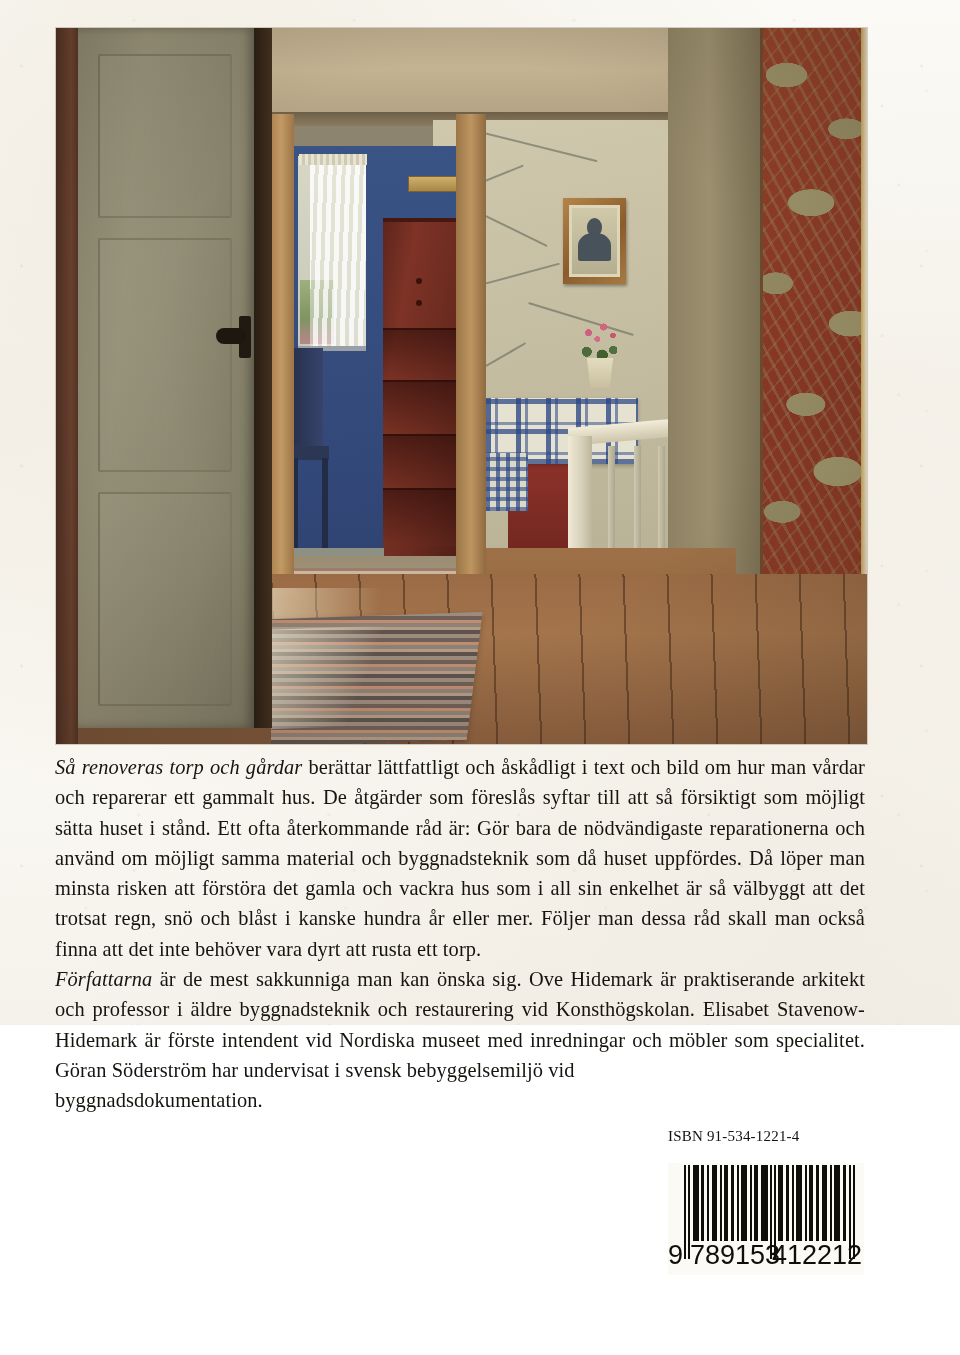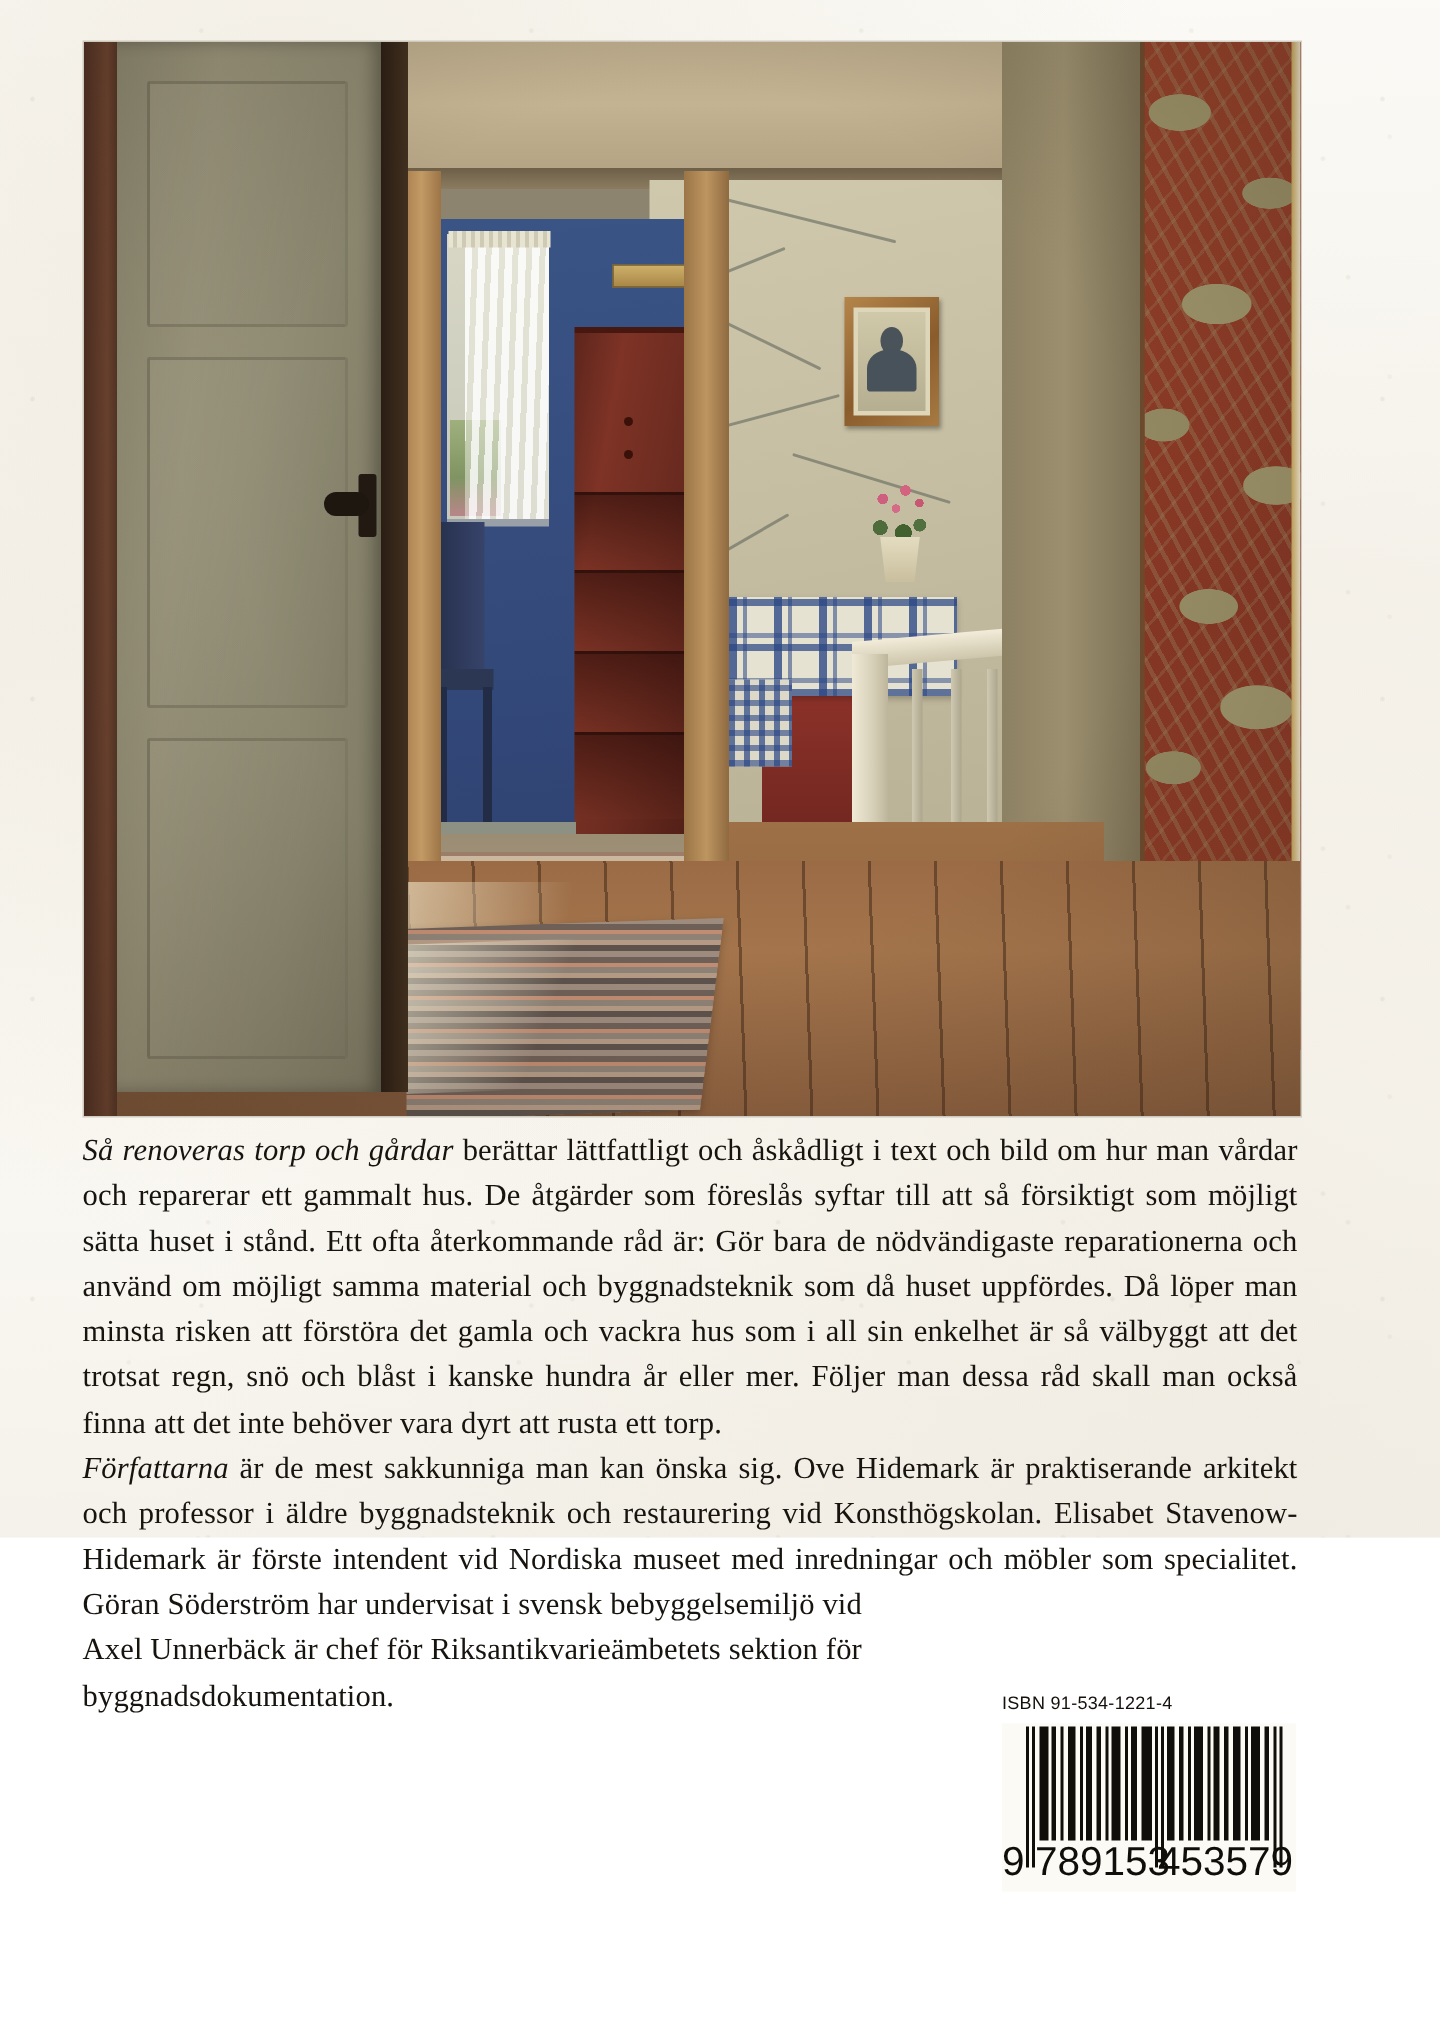--- a/index.html
+++ b/index.html
@@ -348,25 +348,25 @@
   .para-left { text-align: left; }
 
   
   #isbn-block {
     position: absolute;
     left: 668px;
     top: 1128px;
     width: 200px;
   }
   #isbn-text {
-    font-size: 12px;
+    font-size: 15px;
     color: #14110d;
     letter-spacing: .2px;
-    font-family: Liberation Sans, sans-serif;
-    margin-bottom: 7px;
+    font-family: Liberation Serif, serif;
+    margin-bottom: 18px;
     white-space: nowrap;
   }
   #barcode {
     position: relative;
     width: 196px;
     height: 112px;
     background: #fbfaf5;
   }
   #bars {
     position: absolute;
@@ -472,21 +472,20 @@
     <div class="ph door-jamb-left"></div>
     <div class="ph door-latch"></div>
     <div class="ph door-handle"></div>
 
     <div class="ph vignette"></div>
   </div>
 
   <div id="blurb">
     <p><span class="it">Så renoveras torp och gårdar</span><span> berättar lättfattligt och åskådligt i text och bild om hur man vårdar och reparerar ett gammalt hus. De åtgärder som föreslås syftar till att så försiktigt som möjligt sätta huset i stånd. Ett ofta återkommande råd är: Gör bara de nödvändigaste reparationerna och använd om möjligt samma material och byggnadsteknik som då huset uppfördes. Då löper man minsta risken att förstöra det gamla och vackra hus som i all sin enkelhet är så välbyggt att det trotsat regn, snö och blåst i kanske hundra år eller mer. Följer man dessa råd skall man också finna att det inte behöver vara dyrt att rusta ett torp.</span></p>
     <p><span class="it">Författarna</span><span> är de mest sakkunniga man kan önska sig. Ove Hidemark är praktiserande arkitekt och professor i äldre byggnadsteknik och restaurering vid Konsthögskolan. Elisabet Stavenow-Hidemark är förste intendent vid Nordiska museet med inredningar och möbler som specialitet. Göran Söderström har undervisat i svensk bebyggelsemiljö vid</span></p>
-    <p class="para-left">Axel Unnerbäck är chef för Riksantikvarieämbetets sektion för</p>
     <p class="para-left">byggnadsdokumentation.</p>
   </div>
 
   <div id="isbn-block">
     <div id="isbn-text">ISBN 91-534-1221-4</div>
     <div id="barcode">
       <svg id="bars" viewBox="0 0 196 112" preserveAspectRatio="none">
         <rect x="0" y="0" width="196" height="112" fill="#fbfaf5"></rect>
         <g fill="#100e0a">
           <rect x="16" y="2" width="2" height="94"></rect>
@@ -516,18 +515,18 @@
           <rect x="162" y="2" width="2" height="76"></rect>
           <rect x="166" y="2" width="6" height="76"></rect>
           <rect x="175" y="2" width="3" height="76"></rect>
           <rect x="181" y="2" width="2" height="94"></rect>
           <rect x="185" y="2" width="2" height="94"></rect>
         </g>
       </svg>
       <div id="barcode-digits">
         <span id="bc-lead">9</span>
         <span id="bc-g1">789153</span>
-        <span id="bc-g2">453579</span>
+        <span id="bc-g2">412212</span>
       </div>
     </div>
   </div>
 
 </div>
 
 </body></html>

